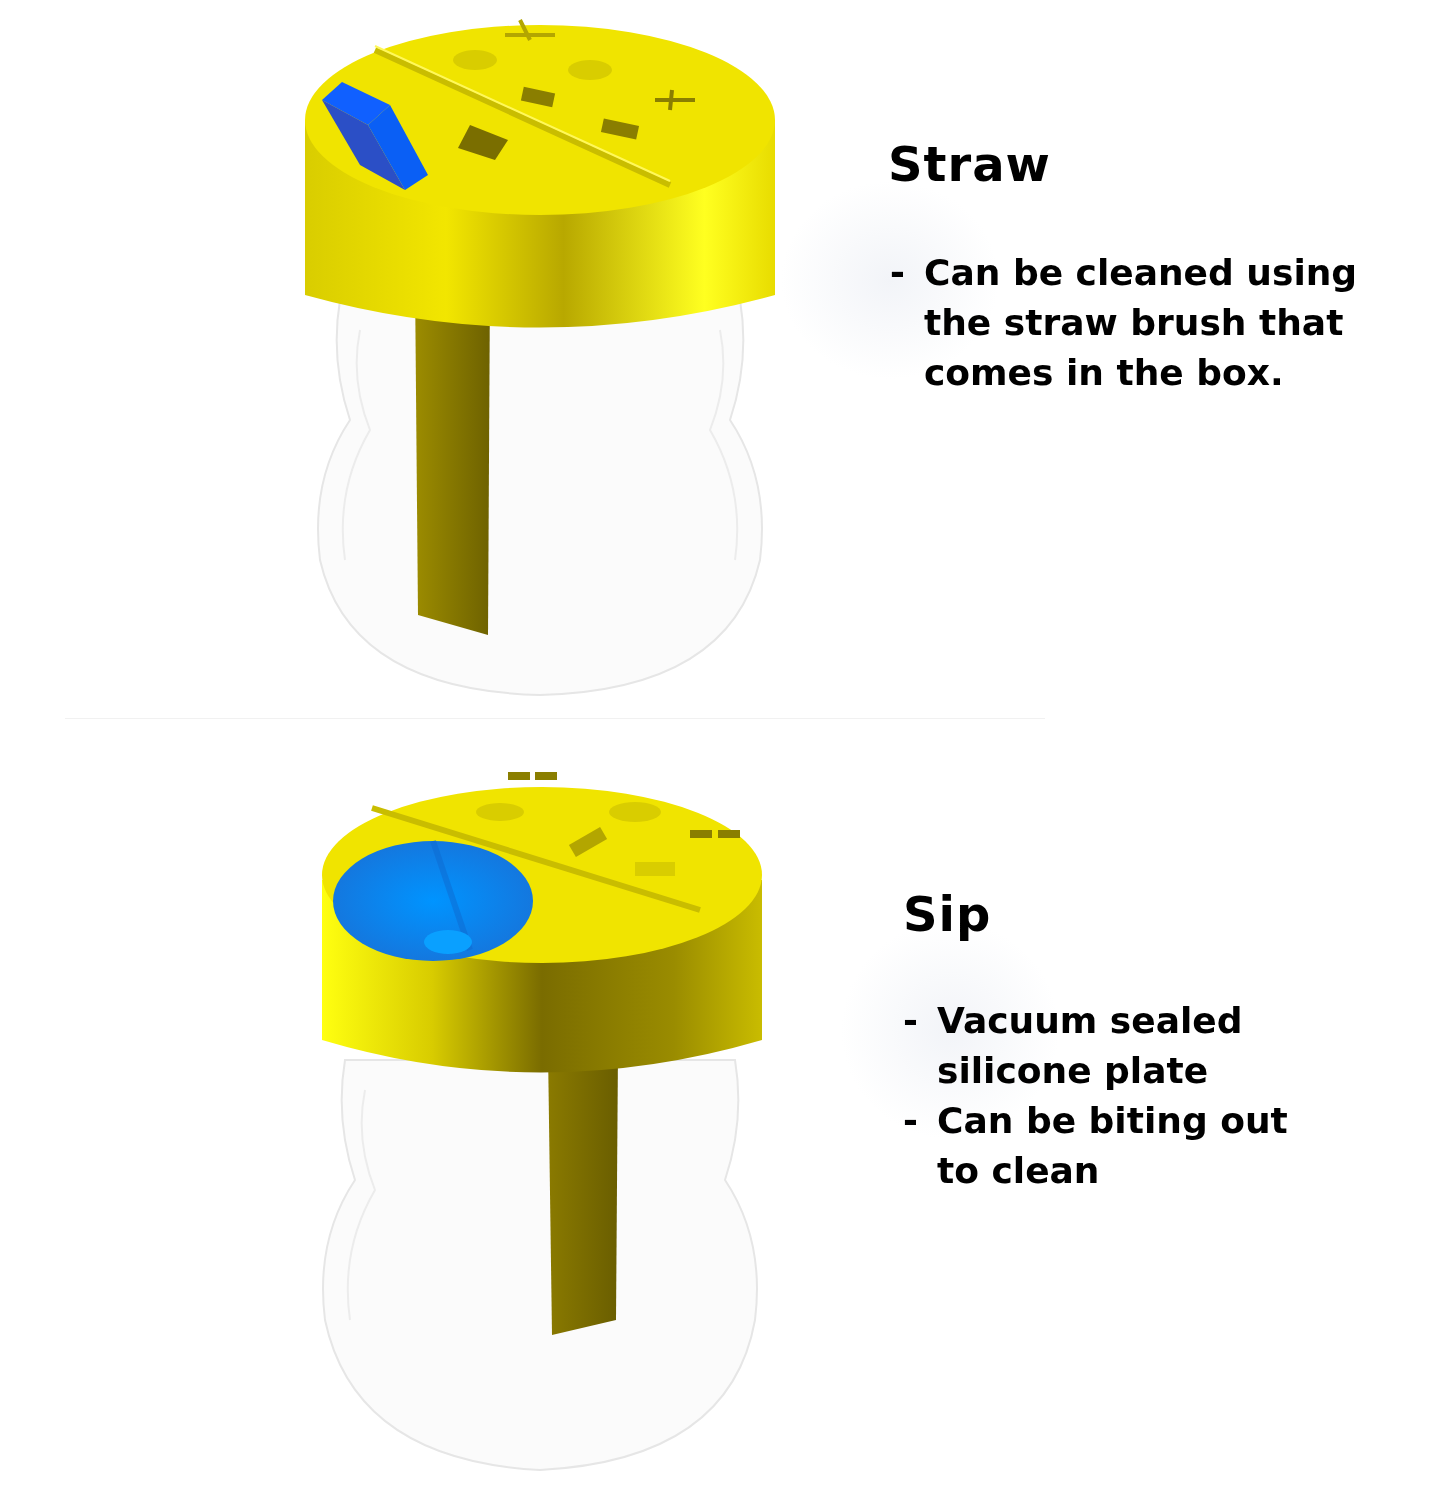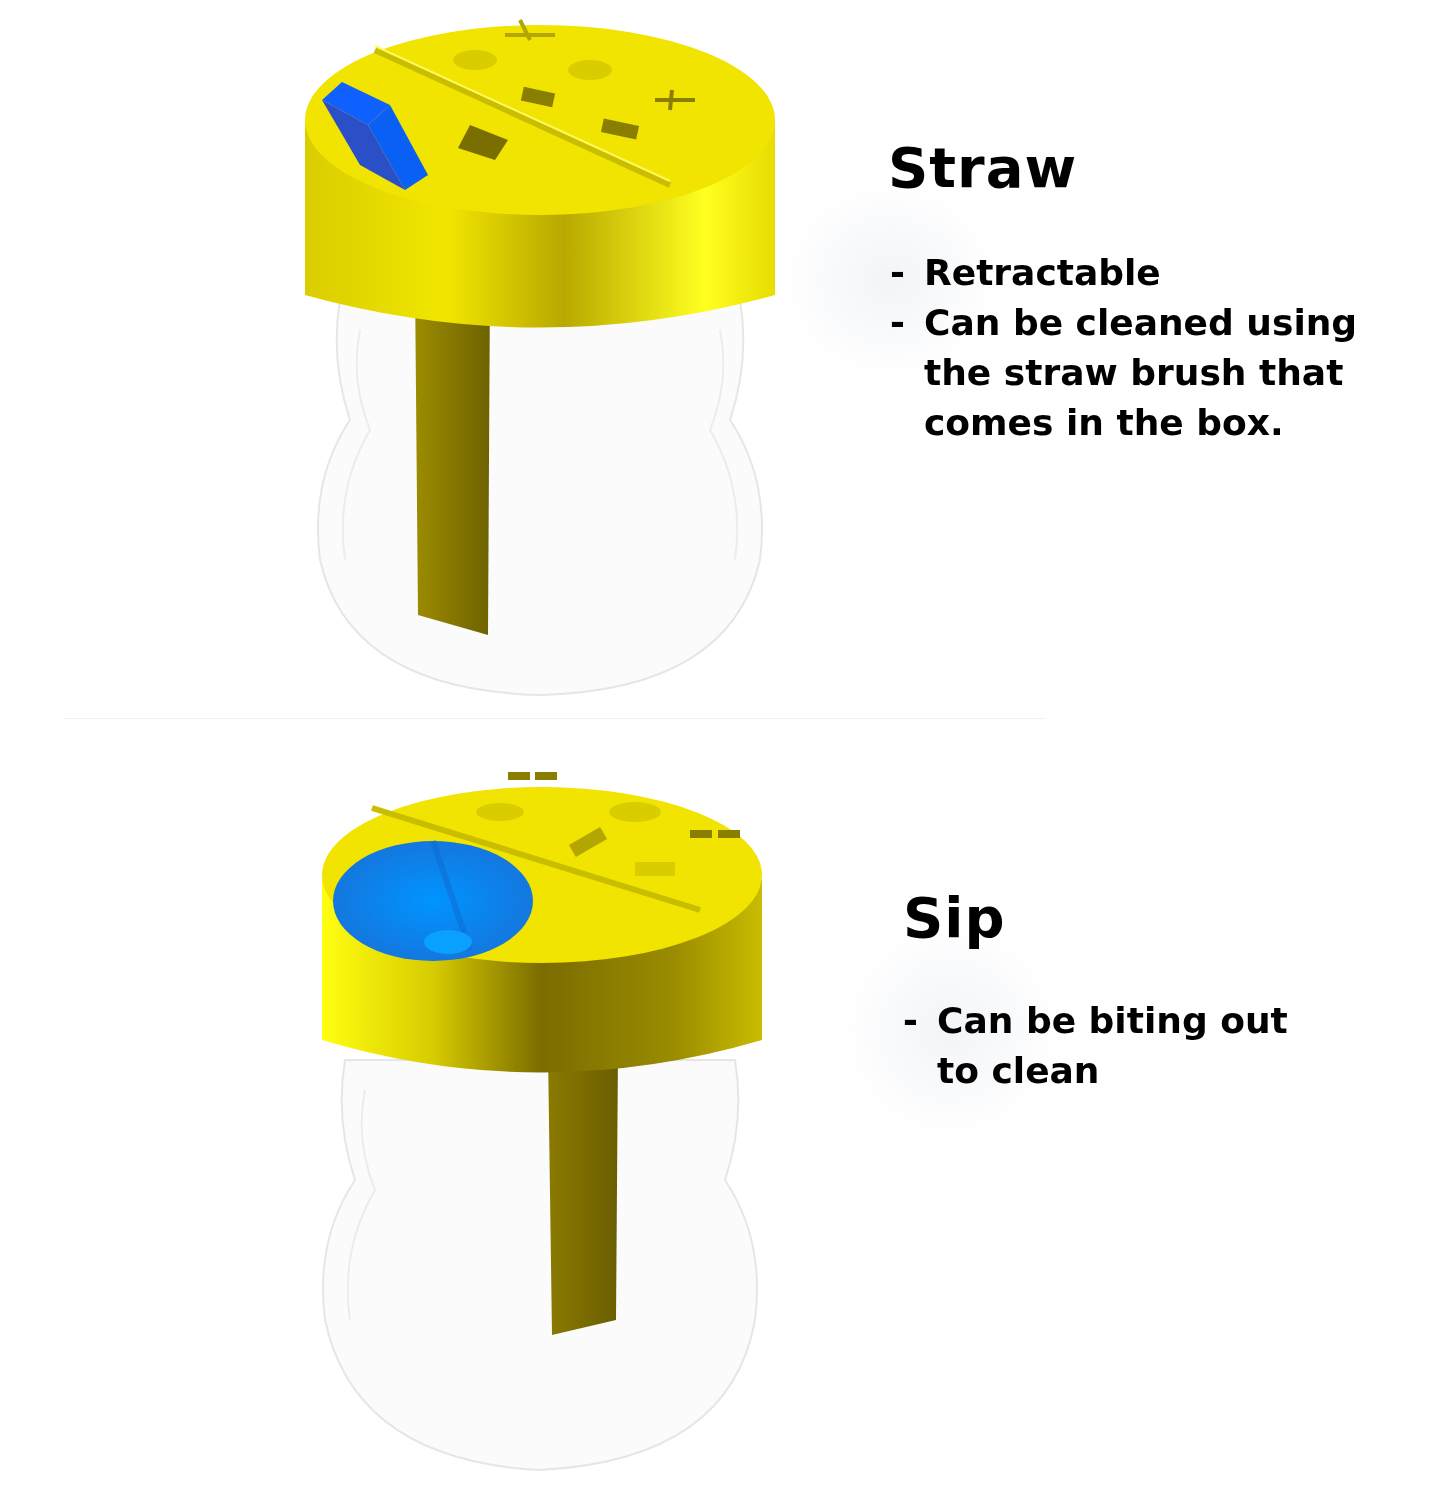--- a/index.html
+++ b/index.html
@@ -2,21 +2,21 @@
 <html><head>
 <meta charset="utf-8">
 <style>
   html,body{margin:0;padding:0;background:#ffffff;}
   body{width:1450px;height:1511px;position:relative;overflow:hidden;font-family:"DejaVu Sans",sans-serif;color:#000;}
   .panel{position:absolute;left:0;width:1450px;}
   .panel.top{top:0;height:730px;}
   .panel.bottom{top:740px;height:771px;padding-left:6px;}
   .divider{position:absolute;left:65px;top:718px;width:980px;height:1px;background:#f1f1f1;}
   .render{position:absolute;}
-  .title{position:absolute;font-family:"DejaVu Sans",sans-serif;font-weight:bold;font-size:56px;letter-spacing:1px;line-height:1;}
+  .title{position:absolute;font-family:"DejaVu Sans",sans-serif;font-weight:bold;font-size:48px;letter-spacing:1px;line-height:1;}
   .bullets{position:absolute;margin:0;padding:0;list-style:none;font-family:"DejaVu Sans",sans-serif;font-weight:bold;font-size:36px;line-height:50px;}
   .bullets li{position:relative;padding-left:34px;}
   .bullets li .dash{position:absolute;left:0;top:0;}
   .glow{position:absolute;border-radius:50%;background:radial-gradient(ellipse at center,#f2f4f8 0%,rgba(255,255,255,0) 70%);}
 </style>
 </head>
 <body>
 
 <div class="panel top">
   <div class="glow" style="left:780px;top:180px;width:220px;height:200px;"></div>
@@ -58,21 +58,21 @@
     <polygon points="180,125 218,140 205,160 168,148" fill="#7a6e00"></polygon>
 
     <polygon points="32,100 52,82 100,105 78,125" fill="#1060ff"></polygon>
     <polygon points="32,100 78,125 115,190 70,165" fill="#2b4fc6"></polygon>
     <polygon points="78,125 100,105 138,175 115,190" fill="#0a5ff5"></polygon>
   </svg>
 
   <div class="title" style="left:888px;top:140px;">Straw</div>
 
   <ul class="bullets" style="left:890px;top:248px;width:520px;">
-    <li><span class="dash">-</span><span>Retractable</span></li>
+    <li><span class="dash">-</span></li>
     <li><span class="dash">-</span></li>
     <li style="width:470px;"><span class="dash">-</span><span>Can be cleaned using the straw brush that comes in the box.</span></li>
   </ul>
 </div>
 
 <div class="divider"></div>
 
 <div class="panel bottom">
   <div class="glow" style="left:840px;top:180px;width:220px;height:220px;"></div>
 
@@ -115,17 +115,17 @@
     <rect x="418" y="70" width="22" height="8" fill="#8a7e00"></rect>
 
     <ellipse cx="133" cy="141" rx="100" ry="60" fill="url(#cupBlue)"></ellipse>
     <path d="M133 81 L170 190" stroke="#0e6ad0" stroke-width="6" opacity="0.5"></path>
     <ellipse cx="148" cy="182" rx="24" ry="12" fill="#0aa0ff"></ellipse>
   </svg>
 
   <div class="title" style="left:903px;top:150px;">Sip</div>
 
   <ul class="bullets" style="left:903px;top:256px;width:440px;">
-    <li style="width:330px;"><span class="dash">-</span></li>
+    <li style="width:330px;"><span class="dash">-</span><span>Vacuum sealed silicone plate</span></li>
     <li style="width:430px;"><span class="dash">-</span></li>
     <li style="width:400px;"><span class="dash">-</span><span>Can be biting out to clean</span></li>
   </ul>
 </div>
 
 </body></html>

